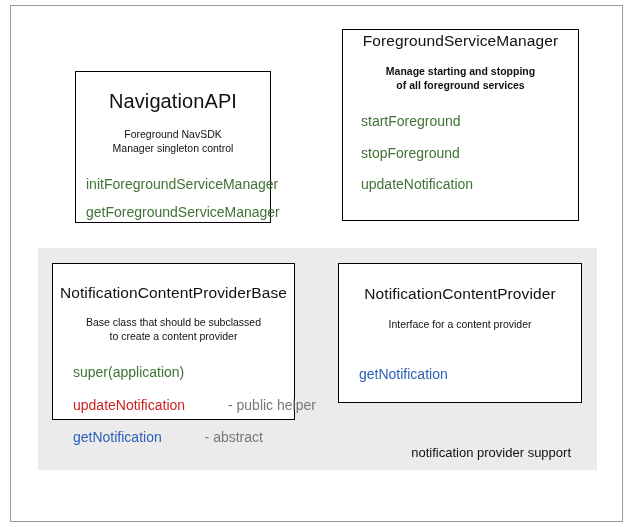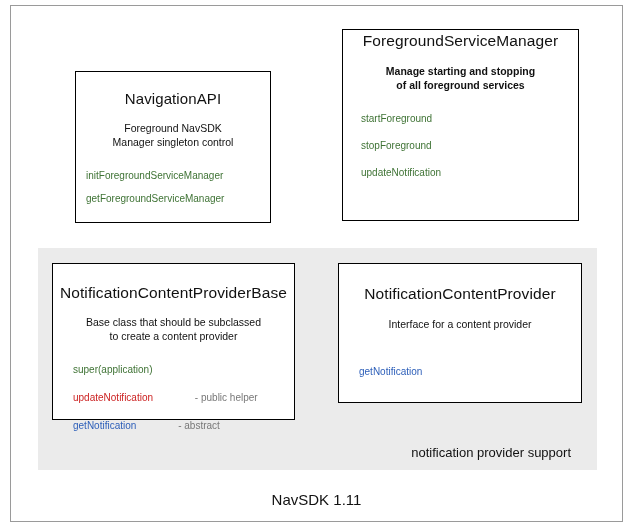--- a/index.html
+++ b/index.html
@@ -81,21 +81,21 @@
   }
   .box-ncp {
     left: 338px;
     top: 263px;
     width: 244px;
     height: 140px;
   }
 
   .box-title {
     text-align: center;
-    font-size: 15px;
+    font-size: 20px;
     color: #111111;
     letter-spacing: 0.1px;
     white-space: nowrap;
   }
   .box-fsm .box-title,
   .box-ncpb .box-title,
   .box-ncp .box-title {
     font-size: 15.5px;
   }
 
@@ -105,21 +105,21 @@
     line-height: 1.32;
     color: #111111;
   }
 
   .method-list {
     margin: 0;
     padding: 0;
     list-style: none;
   }
   .method {
-    font-size: 10px;
+    font-size: 14px;
     line-height: 1.2;
     white-space: nowrap;
   }
   .method .note {
     color: #787878;
     padding-left: 39px;
   }
 
   
   .box-navigation-api .box-title { margin-top: 18px; }
@@ -222,15 +222,14 @@
     <div class="box-desc">
       <div>Interface for a content provider</div>
     </div>
     <ul class="method-list">
       <li class="method">
         <span class="m-name" style="color: rgb(45, 95, 185);">getNotification</span><span class="note"></span>
       </li>
     </ul>
   </div>
 
-  <div class="footer-caption">NavSDK 1.11</div>
 
 </div>
 
 </body></html>

